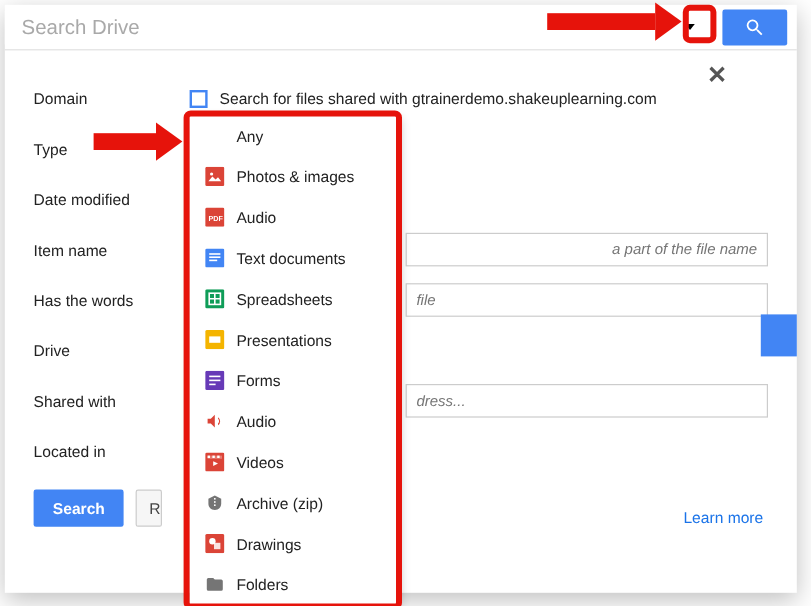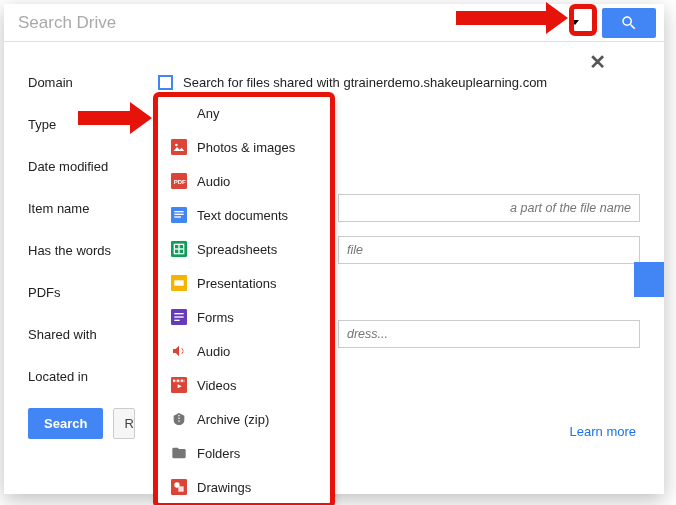--- a/index.html
+++ b/index.html
@@ -73,21 +73,21 @@
       <div class="label">Item name</div>
       <input class="text-input" style="margin-left: 180px; text-align: right;" placeholder="a part of the file name">
     </div>
 
     <div class="row">
       <div class="label">Has the words</div>
       <input class="text-input" style="margin-left: 180px;" placeholder="file">
     </div>
 
     <div class="row">
-      <div class="label">PDFs</div>
+      <div class="label">Drive</div>
     </div>
 
     <div class="row">
       <div class="label">Shared with</div>
       <input class="text-input" style="margin-left: 180px;" placeholder="dress...">
     </div>
 
     <div class="row">
       <div class="label">Located in</div>
     </div>
@@ -197,34 +197,34 @@
           <rect x="11" y="6" width="2" height="2" fill="#fff"></rect>
           <rect x="11" y="10" width="2" height="2" fill="#fff"></rect>
           <rect x="11" y="14" width="2" height="2" fill="#fff"></rect>
         </svg>
       </span>
       <span>Archive (zip)</span>
     </div>
     <div class="type-item">
       <span class="icon">
         <svg viewBox="0 0 24 24">
-          <path fill="#757575" d="M10 4H4a2 2 0 00-2 2v12a2 2 0 002 2h16a2 2 0 002-2V8a2 2 0 00-2-2h-8l-2-2z"></path>
-        </svg>
-      </span>
-      <span>Folders</span>
-    </div>
-    <div class="type-item">
-      <span class="icon">
-        <svg viewBox="0 0 24 24">
           <rect width="24" height="24" rx="2" fill="#db4437"></rect>
           <circle cx="9" cy="9" r="4" fill="#fff"></circle>
           <rect x="11" y="11" width="8" height="8" fill="#fff" opacity=".85"></rect>
         </svg>
       </span>
       <span>Drawings</span>
+    </div>
+    <div class="type-item">
+      <span class="icon">
+        <svg viewBox="0 0 24 24">
+          <path fill="#757575" d="M10 4H4a2 2 0 00-2 2v12a2 2 0 002 2h16a2 2 0 002-2V8a2 2 0 00-2-2h-8l-2-2z"></path>
+        </svg>
+      </span>
+      <span>Folders</span>
     </div>
   </div>
 
 <div class="annot red-rect" style="left:153px; top:92px; width:182px; height:416px;"></div>
 <div class="annot red-rect" style="left:569px; top:4px; width:28px; height:32px;"></div>
 <div class="annot arrow-right" style="left:456px; top:8px;">
   <div class="shaft" style="width:90px;"></div>
     <div class="head"></div>
 </div>
 <div class="annot arrow-right" style="left:78px; top:108px;">

